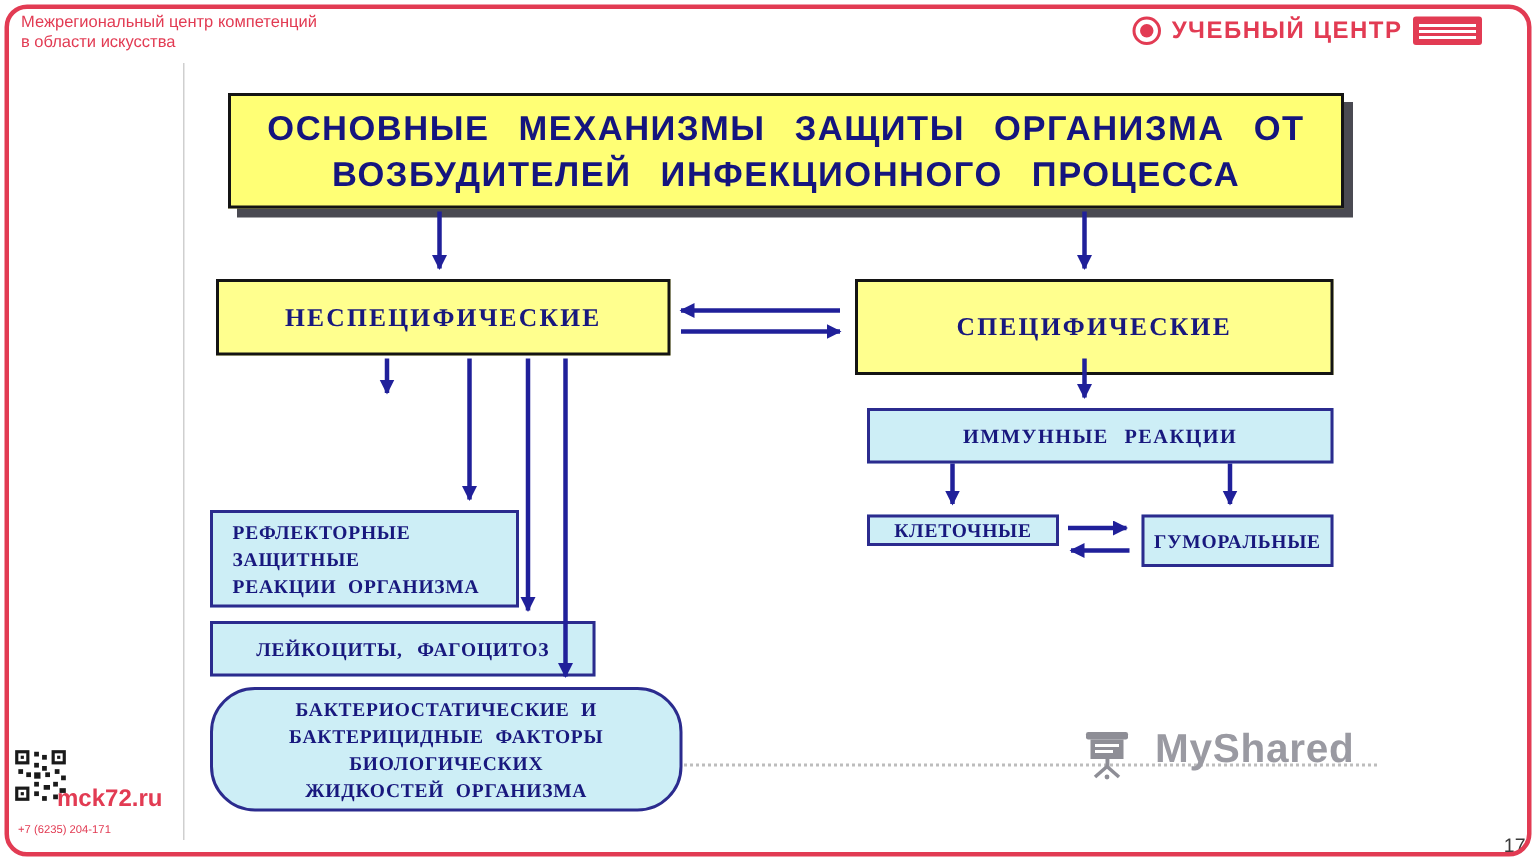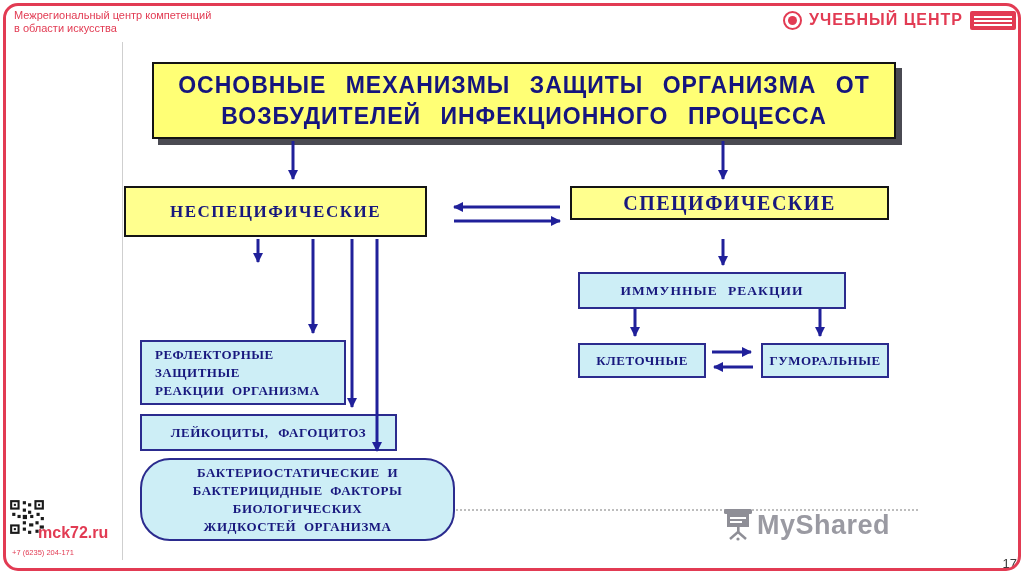--- a/index.html
+++ b/index.html
@@ -10,21 +10,21 @@
   .page-border{
     position:absolute;inset:3px;border:3px solid #e23b53;border-radius:15px;
     pointer-events:none;z-index:60;
   }
   
   .org{
     position:absolute;left:14px;top:9px;color:#e23b53;
     font-size:11px;font-weight:normal;line-height:13px;z-index:5;
   }
   .logo{
-    position:absolute;top:11px;right:8px;display:flex;align-items:flex-start;gap:7px;z-index:5;
+    position:absolute;top:11px;right:36px;display:flex;align-items:center;gap:7px;z-index:5;
   }
   .logo-icon{width:15px;height:15px;border-radius:50%;border:2.5px solid #e23b53;position:relative;}
   .logo-icon::after{content:'';position:absolute;inset:3px;border-radius:50%;background:#e23b53;}
   .logo-title{color:#e23b53;font-size:16px;font-weight:bold;letter-spacing:1px;white-space:nowrap;}
   .logo-badge{width:46px;height:19px;background:#e23b53;border-radius:2px;
     display:flex;flex-direction:column;justify-content:center;gap:2px;padding:0 4px;box-sizing:border-box;}
   .logo-badge i{display:block;height:2px;background:#ffffff;}
   
   .slide-edge{position:absolute;left:122px;top:42px;width:1px;height:518px;background:#cfcfcf;}
   .dotted-divider{position:absolute;left:456px;top:509px;width:462px;height:0;border-top:2px dotted #bdbdbd;}
@@ -33,35 +33,35 @@
     position:absolute;box-sizing:border-box;display:flex;align-items:center;justify-content:center;
     text-align:center;color:#18187e;font-weight:bold;white-space:pre-line;z-index:2;
   }
   .yellow{background:#ffff8e;border:2px solid #141414;font-family:"Liberation Serif",serif;}
   .cyan{background:#cdeef6;border:2px solid #2b2b8e;font-family:"Liberation Serif",serif;letter-spacing:.5px;}
   .title-box{
     left:152px;top:62px;width:744px;height:77px;background:#ffff75;border:2px solid #141414;
     box-shadow:6px 6px 0 #4a4a52;font-size:23px;line-height:31px;letter-spacing:1px;word-spacing:12px;
     color:#15157e;font-family:"Liberation Sans",sans-serif;font-weight:bold;
   }
-  .nonspecific{left:124px;top:186px;width:303px;height:51px;font-size:17px;letter-spacing:1.5px;}
-  .specific{left:570px;top:186px;width:319px;height:34px;font-size:20px;letter-spacing:1.5px;}
+  .nonspecific{left:144px;top:186px;width:303px;height:51px;font-size:17px;letter-spacing:1.5px;}
+  .specific{left:570px;top:186px;width:319px;height:64px;font-size:17px;letter-spacing:1.5px;}
   .b-mech{left:140px;top:268px;width:168px;height:65px;font-size:13px;line-height:18px;
     justify-content:flex-start;text-align:left;padding-left:13px;word-spacing:4px;}
   .b-reflex{left:140px;top:340px;width:206px;height:65px;font-size:13px;line-height:18px;
     justify-content:flex-start;text-align:left;padding-left:13px;word-spacing:4px;}
   .b-leuko{left:140px;top:414px;width:257px;height:37px;font-size:13px;word-spacing:6px;}
   .b-bact{left:140px;top:458px;width:315px;height:83px;font-size:13px;line-height:18px;word-spacing:4px;border-radius:30px;}
-  .b-immune{left:578px;top:272px;width:268px;height:37px;font-size:13.5px;word-spacing:6px;letter-spacing:1px;}
-  .b-cell{left:578px;top:343px;width:128px;height:35px;font-size:13px;letter-spacing:.5px;}
+  .b-immune{left:578px;top:272px;width:311px;height:37px;font-size:13.5px;word-spacing:6px;letter-spacing:1px;}
+  .b-cell{left:578px;top:343px;width:128px;height:21px;font-size:13px;letter-spacing:.5px;}
   .b-hum{left:761px;top:343px;width:128px;height:35px;font-size:13px;letter-spacing:.5px;text-align:center;}
   
   .arrows{position:absolute;left:0;top:0;z-index:10;pointer-events:none;}
   
-  .watermark{position:absolute;left:720px;top:484px;display:flex;align-items:flex-end;gap:1px;z-index:3;margin-top:21px;}
+  .watermark{position:absolute;left:720px;top:484px;display:flex;align-items:flex-start;gap:14px;z-index:3;}
   .watermark-label{color:#9a9aa2;font-size:27px;font-weight:bold;letter-spacing:.5px;}
   
   .qr{position:absolute;left:8px;top:498px;z-index:5;}
   .site{position:absolute;left:38px;top:524px;color:#e23b53;font-size:16px;font-weight:bold;z-index:5;}
   .phone{position:absolute;left:12px;top:548px;color:#e23b53;font-size:7.5px;z-index:5;}
   .page-number{position:absolute;right:7px;bottom:3px;color:#3a3a3a;font-size:13px;z-index:55;}
 </style>
 </head>
 <body>
 

